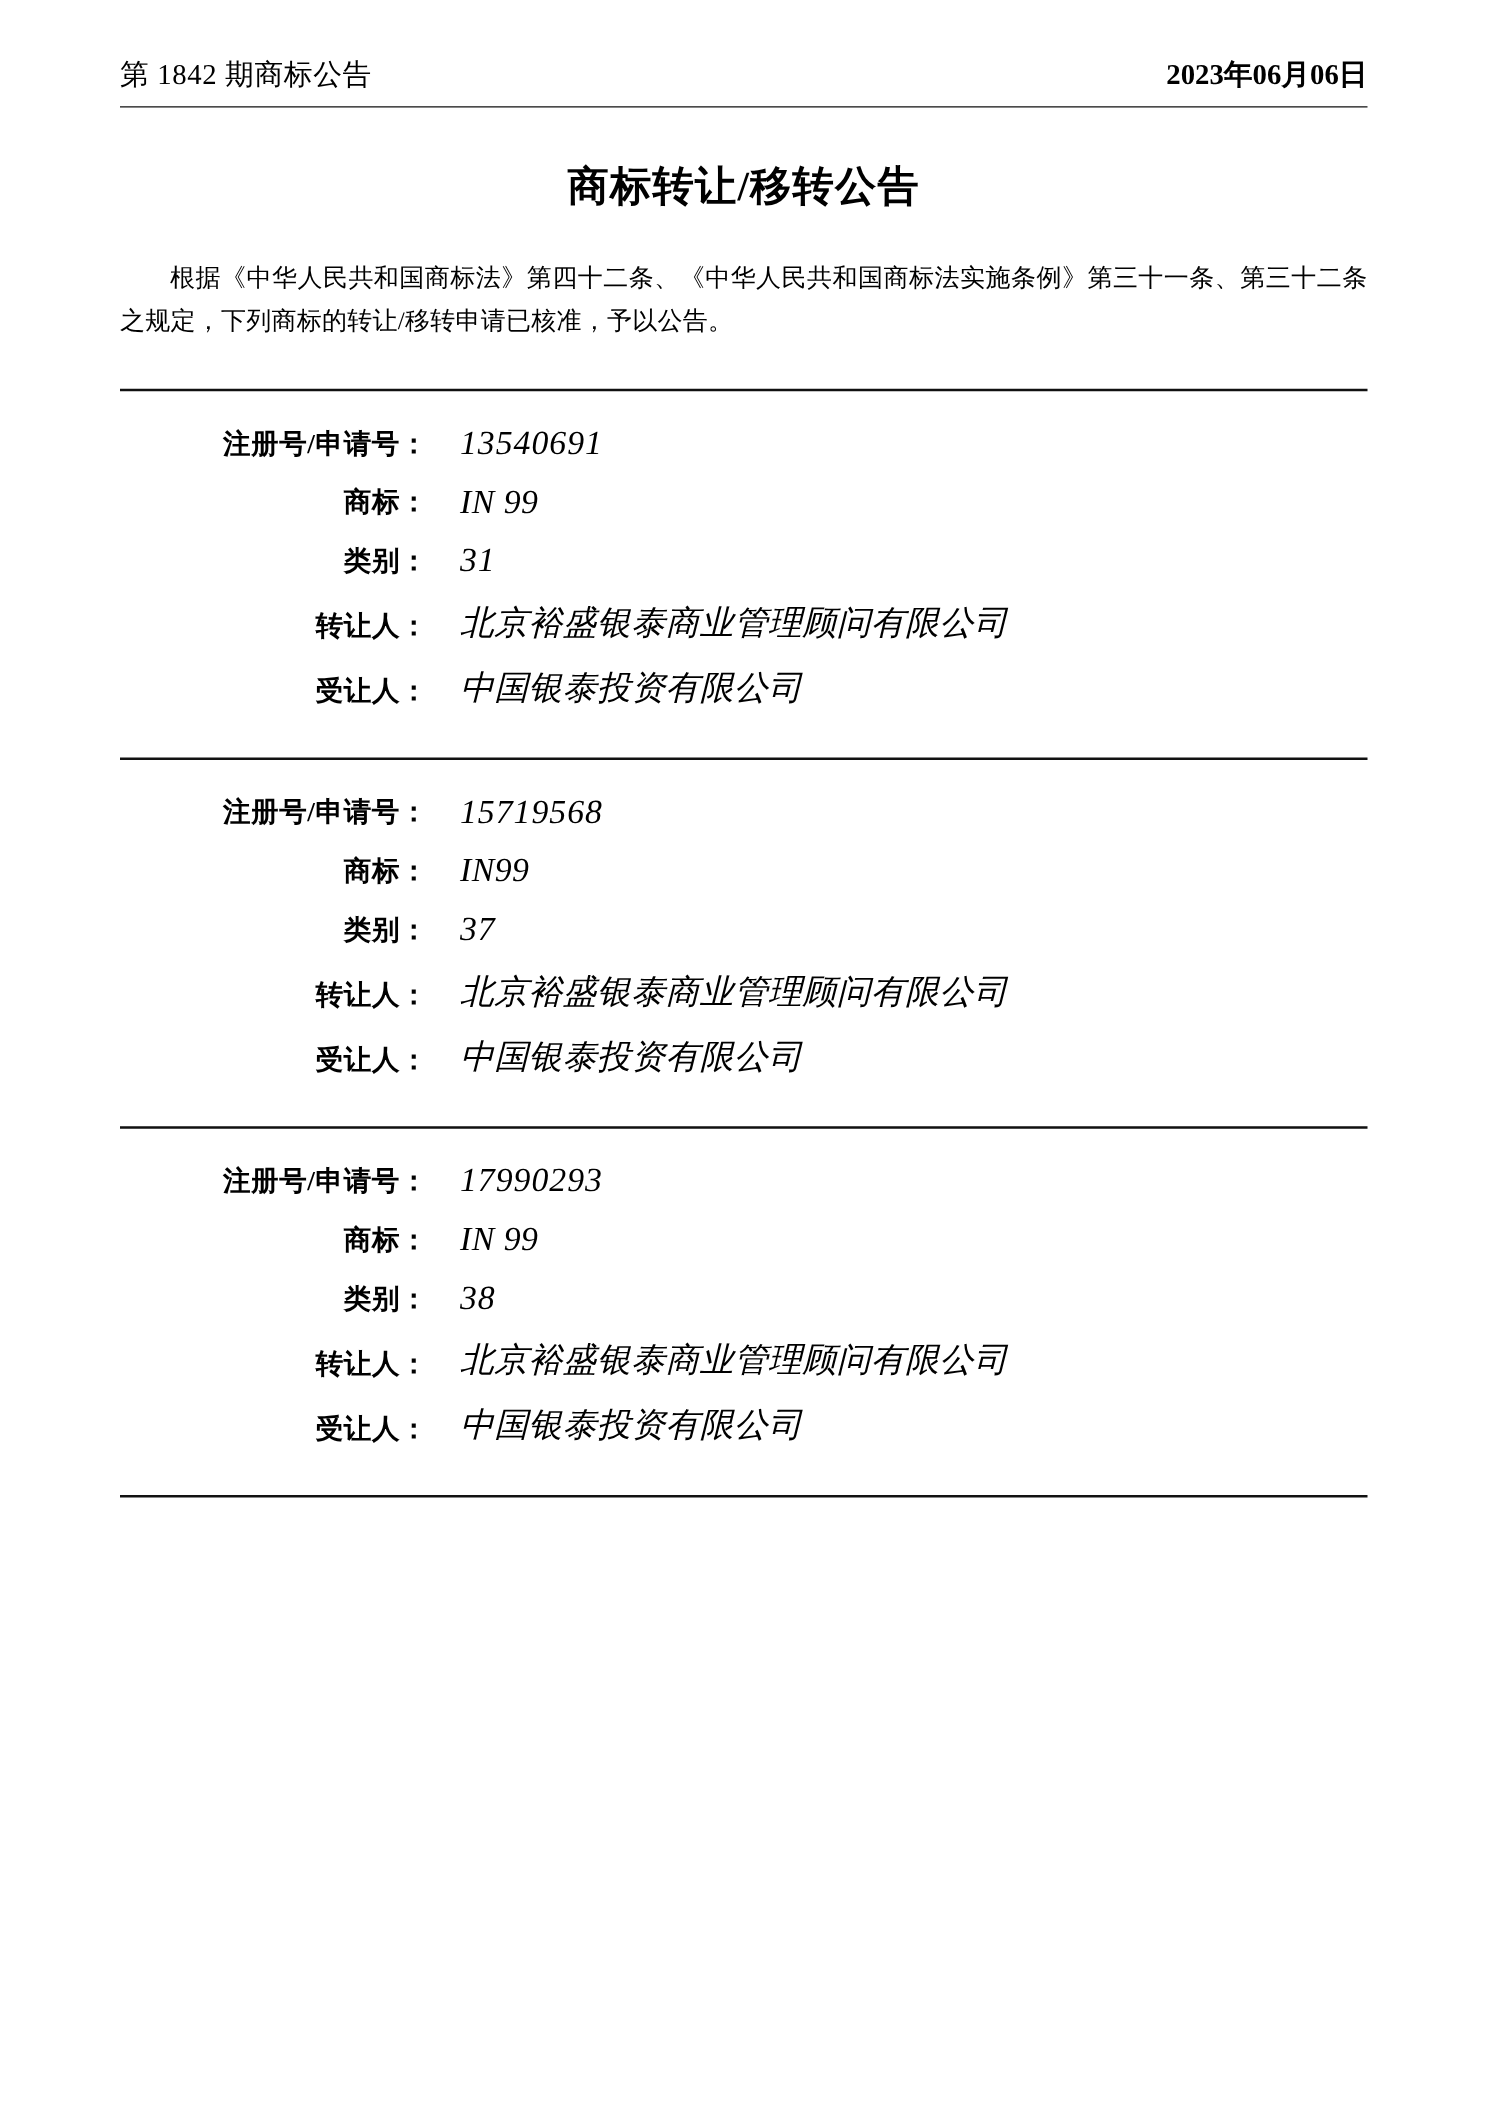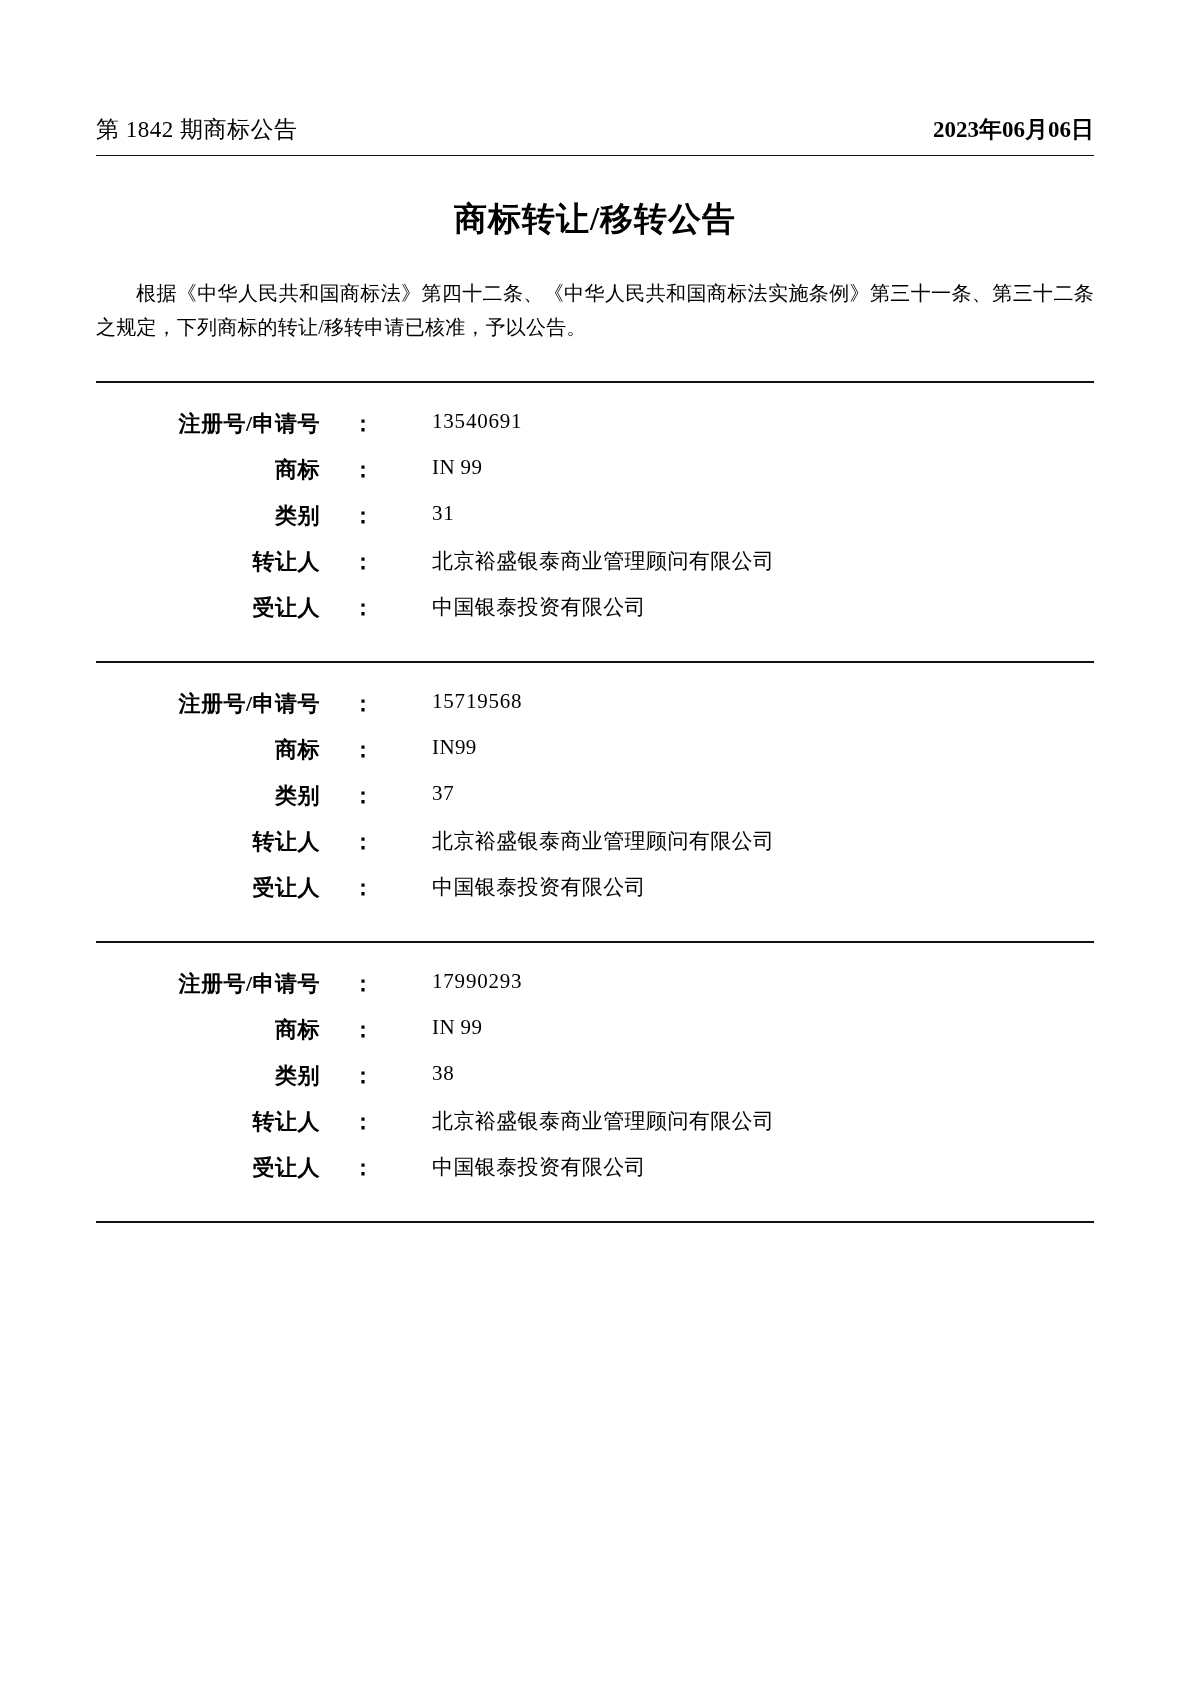--- a/index.html
+++ b/index.html
@@ -20,21 +20,21 @@
     height: 1698px;
     box-sizing: border-box;
     padding: 0 96px;
   }
 
   
   .header {
     display: flex;
     justify-content: space-between;
     align-items: baseline;
-    padding-top: 114px;
+    padding-top: 44px;
     font-size: 23px;
     letter-spacing: 0.5px;
   }
   .header .left { font-weight: 400; }
   .header .right { font-weight: 700; letter-spacing: 0; }
 
   .rule-top {
     margin-top: 10px;
     border-bottom: 1.6px solid #111;
     width: 100%;
@@ -65,43 +65,43 @@
   }
   .hr {
     border-bottom: 2px solid #111;
     width: 100%;
   }
   .record {
     padding: 16px 0 22px 0;
   }
   .row {
     display: flex;
-    align-items: flex-start;
+    align-items: flex-end;
     margin: 10px 0 16px 0;
-    gap: 32px;
   }
   .row .label {
     width: 224px;
     text-align: right;
     font-size: 22px;
     font-weight: bold;
     letter-spacing: 0.5px;
     flex: 0 0 auto;
     padding-right: 0;
   }
   .row .colon {
     font-size: 22px;
     font-weight: bold;
     flex: 0 0 auto;
   }
   .row .value {
-    font-size: 21px;
+    font-size: 27px;
     padding-left: 26px;
     letter-spacing: 0.4px;
     font-weight: 400;
+    font-style: italic;
   }
   .row .value.num {
     font-family: "Liberation Serif", serif;
     letter-spacing: 0.8px;
   }
 </style>
 </head>
 <body>
 
 <div class="page">

